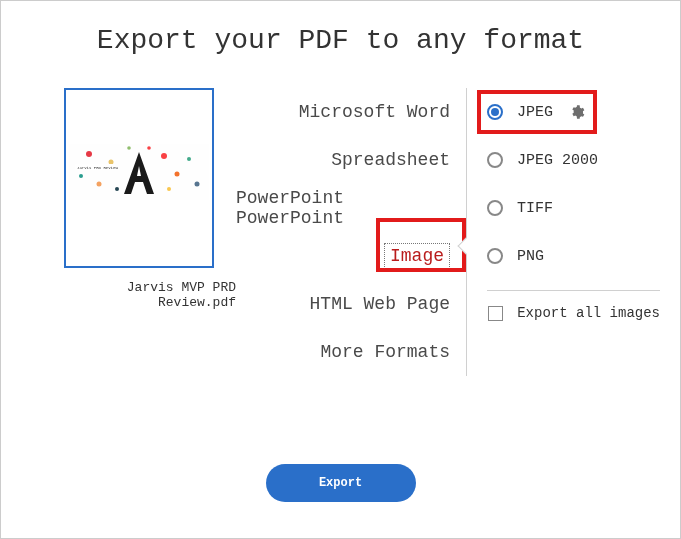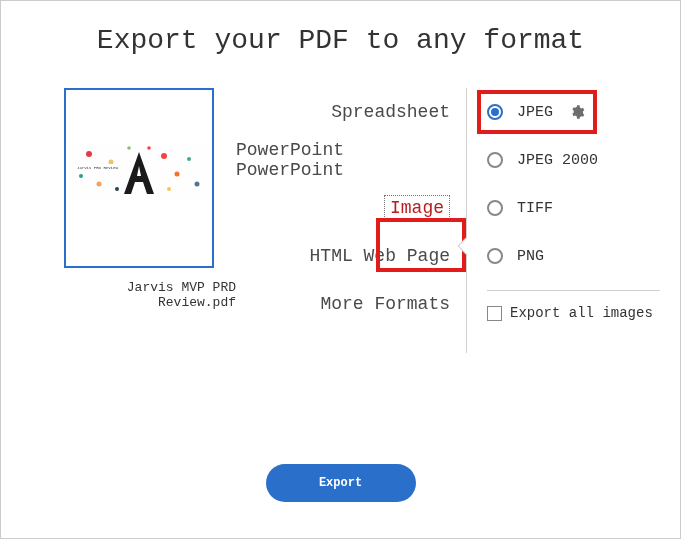--- a/index.html
+++ b/index.html
@@ -135,23 +135,24 @@
     margin-left: 2px;
   }
   .divider {
     height: 1px;
     background: #d0d0d0;
     margin: 10px 0 14px 0;
   }
   .checkbox-row {
     display: flex;
     align-items: center;
-    gap: 8px;
+    gap: 14px;
     font-size: 14px;
     color: #333;
+    justify-content: flex-end;
   }
   .checkbox {
     width: 15px;
     height: 15px;
     border: 1px solid #888;
     flex-shrink: 0;
   }
   .export-btn {
     position: absolute;
     left: 50%;
@@ -218,20 +219,21 @@
             <circle cx="80" cy="14" r="1.8" fill="#f94144"></circle>
             <rect x="6" y="30" width="40" height="6" fill="#fff"></rect>
             <text x="8" y="35" font-size="4" fill="#333">Jarvis PRD Review</text>
           </svg>
         </div>
       </div>
       <div class="filename">Jarvis MVP PRD Review.pdf</div>
     </div>
 
     <div class="mid-col">
+      <div class="format-item">Microsoft Word</div>
       <div class="format-item">Spreadsheet</div>
       <div class="format-item">PowerPoint PowerPoint</div>
       <div class="format-item selected">
         <span class="label-sel">Image</span>
       </div>
       <div class="format-item">HTML Web Page</div>
       <div class="format-item">More Formats</div>
 
       <div class="red-box" style="right:0px; top:130px; width:90px; height:54px;"></div>
     </div>

